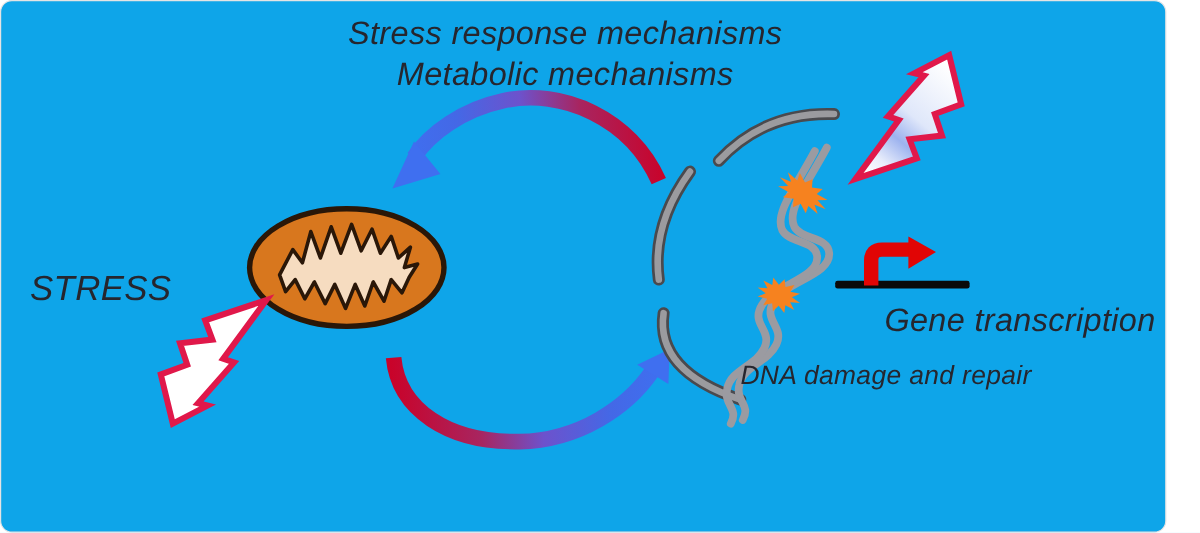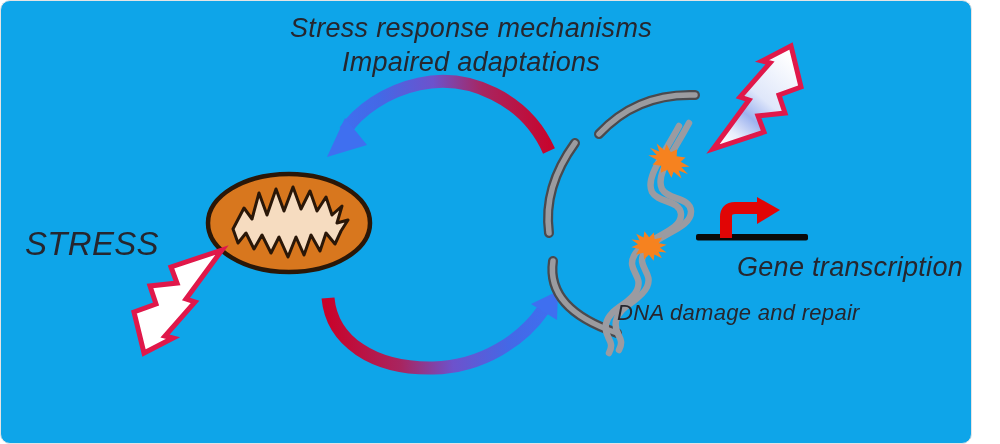--- a/index.html
+++ b/index.html
@@ -17,21 +17,21 @@
   .label {
     position:absolute;
     font-style:italic;
     color:#26262e;
     white-space:nowrap;
     letter-spacing:0.3px;
     line-height:1.15;
   }
   .label-top { left:270px; top:12px; width:400px; text-align:center; font-size:27px; }
   .label-top .l2 { margin-top:3px; }
-  .label-stress { left:24px; top:224px; font-size:33px; }
+  .label-stress { left:24px; top:224px; font-size:29px; }
   .label-gene { left:736px; top:251px; font-size:27px; }
   .label-dna { left:616px; top:299px; font-size:22px; }
   .label-impaired { left:298px; top:388px; font-size:27px; }
 </style>
 </head>
 <body>
 
 <div class="canvas">
 
   <svg class="fig-svg" viewBox="0 0 1000 444">
@@ -105,21 +105,21 @@
 
     <g>
       <rect x="695" y="233" width="112" height="6.5" rx="2" fill="#0A0A0A"></rect>
       <path d="M 725 237 L 725 216 Q 725 207 734 207 L 757 207" fill="none" stroke="#E10505" stroke-width="12"></path>
       <polygon points="779,209 756,196 756,223" fill="#E10505"></polygon>
     </g>
   </svg>
 
   <div class="label label-top">
     <div class="l1">Stress response mechanisms</div>
-    <div class="l2">Impaired adaptations</div>
+    <div class="l2">Metabolic mechanisms</div>
   </div>
 
   <div class="label label-stress">STRESS</div>
 
   <div class="label label-gene">Gene transcription</div>
 
   <div class="label label-dna">DNA damage and repair</div>
 
 
 </div>

